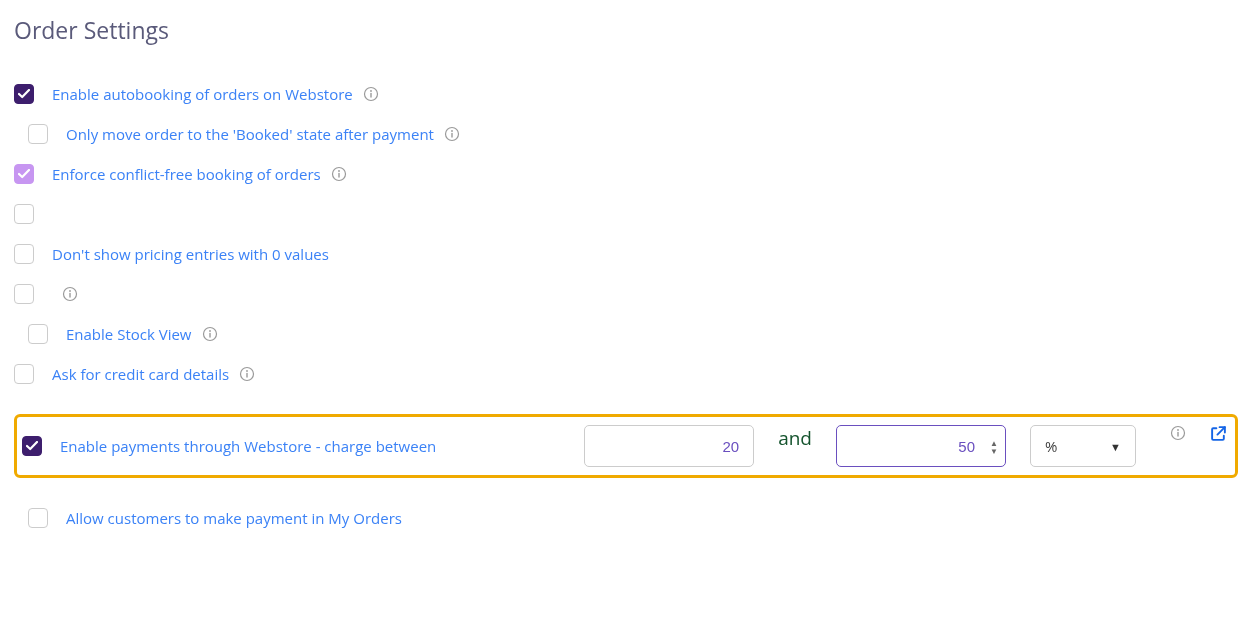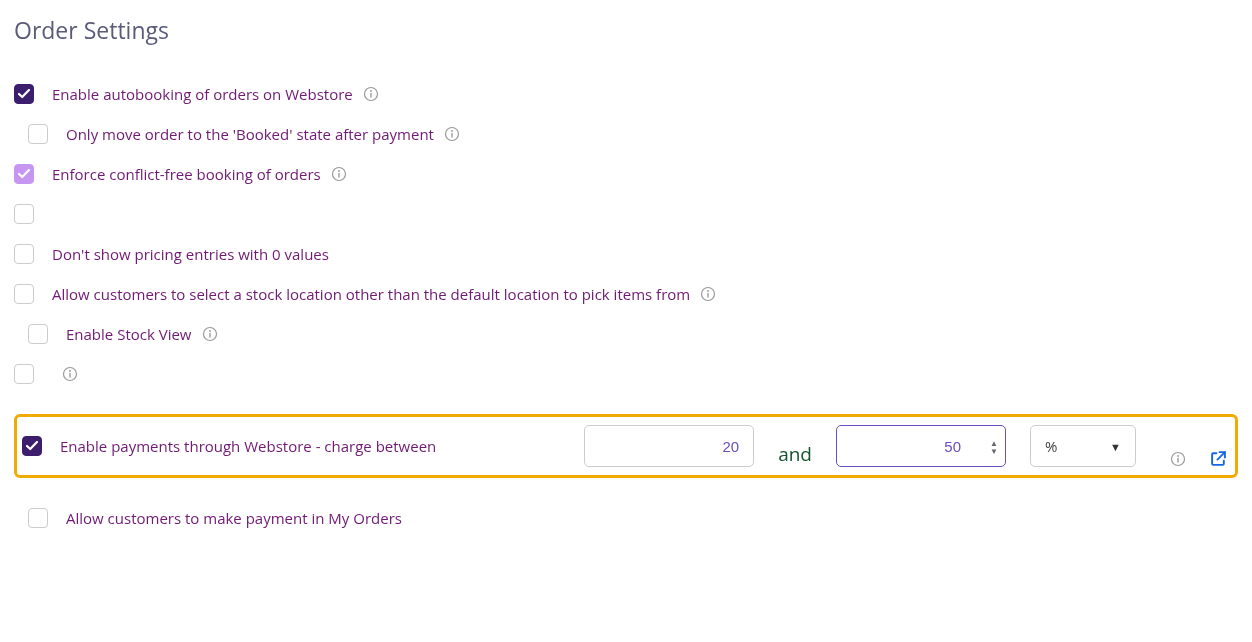--- a/index.html
+++ b/index.html
@@ -42,57 +42,57 @@
   .checkbox.checked {
     background: #3d1e6d;
     border-color: #3d1e6d;
   }
   .checkbox.checked-light {
     background: #c796f1;
     border-color: #c796f1;
   }
   .checkbox svg { display: block; }
   .label {
-    color: #701a75;
+    color: #3b82f6;
     font-size: 15px;
   }
   .info-icon {
     width: 16px;
     height: 16px;
     margin-left: 10px;
     color: #9a9a9a;
     flex: none;
   }
   .highlight-row {
     border: 3px solid #f0aa00;
     border-radius: 6px;
     padding: 8px 8px 8px 4px;
     margin: 20px 0;
   }
   .highlight-row .checkbox { margin-left: 1px; }
   .inline-field-group {
     margin-left: auto;
     display: flex;
-    align-items: flex-end;
+    align-items: flex-start;
     gap: 24px;
   }
   .num-input {
     width: 170px;
     height: 42px;
     border: 1px solid #ccc;
     border-radius: 5px;
     text-align: right;
     padding: 0 14px;
     font-size: 15px;
     color: #6a4fbf;
     outline: none;
   }
   .num-input.focused {
     border-color: #6a4fbf;
-    padding-right: 44px;
+    padding-right: 30px;
     position: relative;
   }
   .spin-wrap { position: relative; width: 170px; }
   .spin-wrap .num-input { width: 100%; }
   .spinner {
     position: absolute;
     right: 8px;
     top: 50%;
     transform: translateY(-50%);
     display: flex;
@@ -180,21 +180,20 @@
   </div>
 
 
   <div class="option-row">
     <span class="checkbox"></span>
     <span class="label">Don't show pricing entries with 0 values</span>
   </div>
 
   <div class="option-row">
     <span class="checkbox"></span>
-    <span class="label">Allow customers to select a stock location other than the default location to pick items from</span>
     <span class="info-icon">
       <svg viewBox="0 0 16 16" width="16" height="16">
           <circle cx="8" cy="8" r="6.5" stroke="currentColor" stroke-width="1.2" fill="none"></circle>
           <circle cx="8" cy="5" r="0.9" fill="currentColor"></circle>
           <rect x="7.3" y="6.8" width="1.4" height="5" rx="0.7" fill="currentColor"></rect>
         </svg>
     </span>
   </div>
 
   <div class="option-row indent">
@@ -204,20 +203,21 @@
       <svg viewBox="0 0 16 16" width="16" height="16">
           <circle cx="8" cy="8" r="6.5" stroke="currentColor" stroke-width="1.2" fill="none"></circle>
           <circle cx="8" cy="5" r="0.9" fill="currentColor"></circle>
           <rect x="7.3" y="6.8" width="1.4" height="5" rx="0.7" fill="currentColor"></rect>
         </svg>
     </span>
   </div>
 
   <div class="option-row">
     <span class="checkbox"></span>
+    <span class="label">Ask for credit card details</span>
     <span class="info-icon">
       <svg viewBox="0 0 16 16" width="16" height="16">
           <circle cx="8" cy="8" r="6.5" stroke="currentColor" stroke-width="1.2" fill="none"></circle>
           <circle cx="8" cy="5" r="0.9" fill="currentColor"></circle>
           <rect x="7.3" y="6.8" width="1.4" height="5" rx="0.7" fill="currentColor"></rect>
         </svg>
     </span>
   </div>
 
   <div class="option-row highlight-row">

